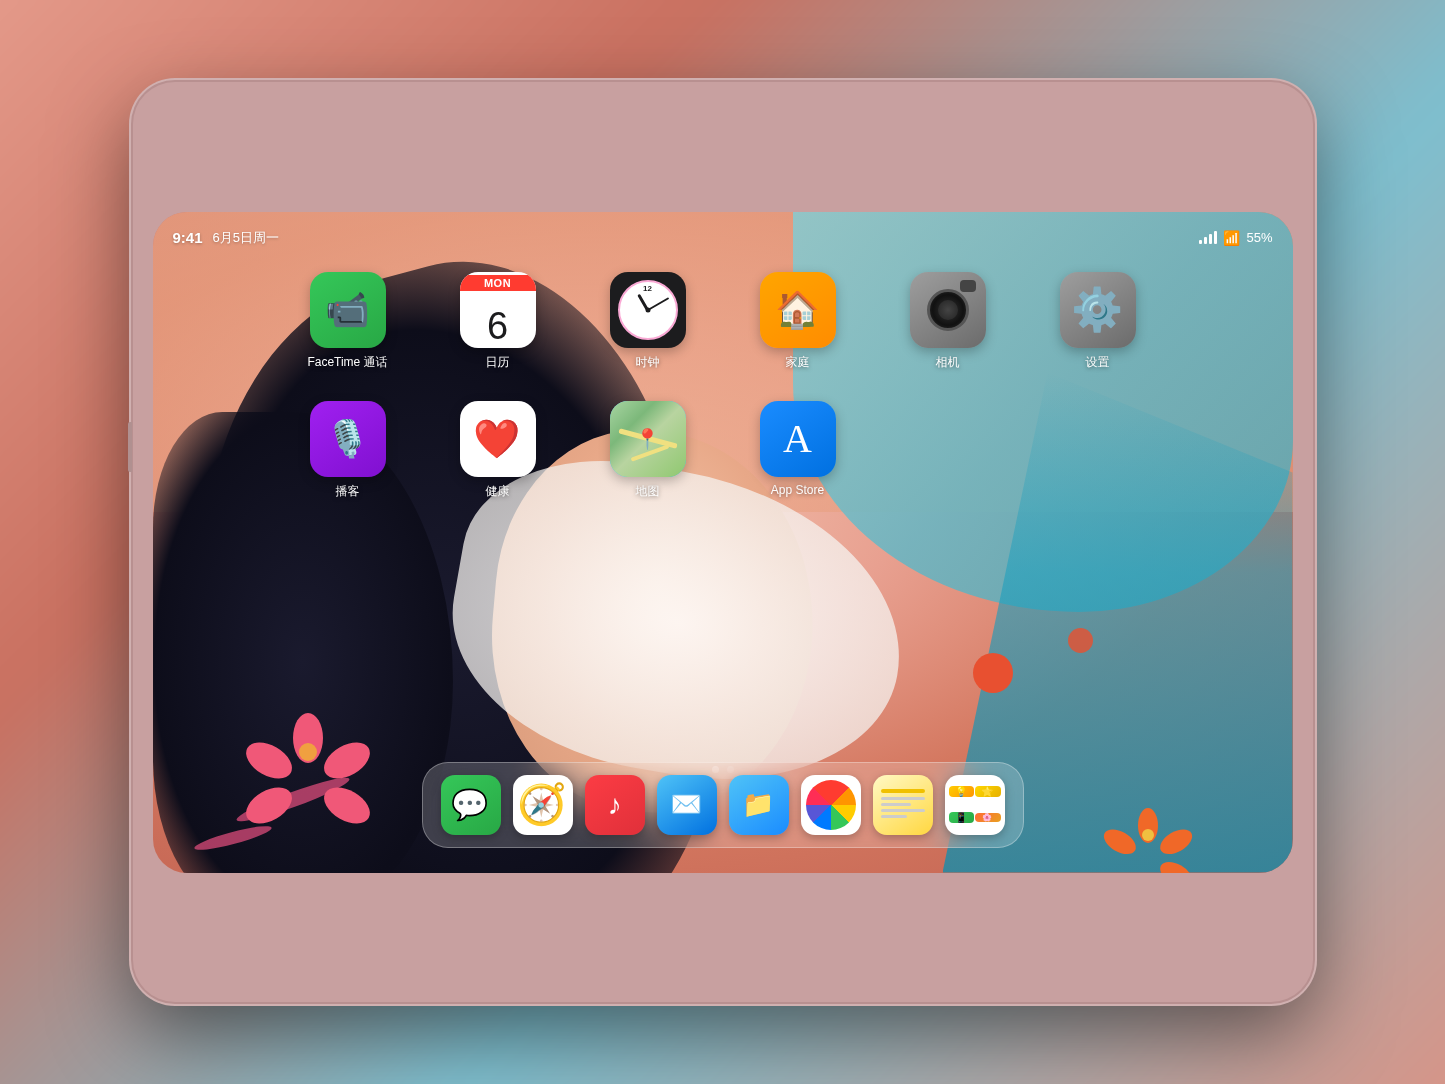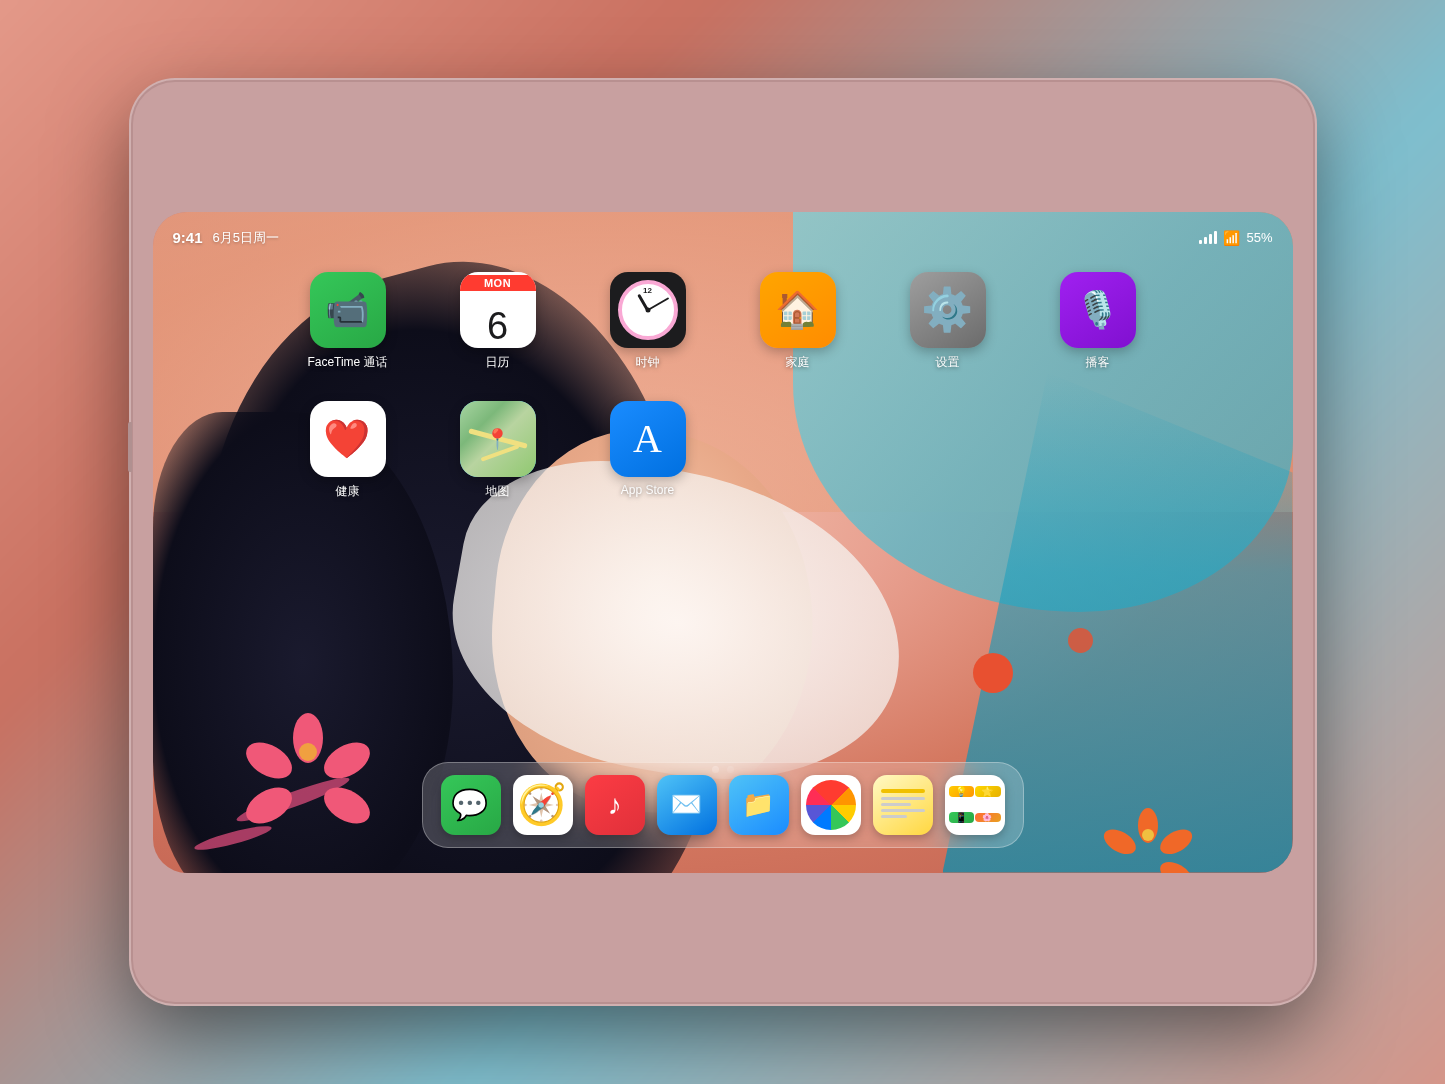--- a/index.html
+++ b/index.html
@@ -481,21 +481,21 @@
       background: white;
     }
 
     
     .clock-face {
       width: 60px;
       height: 60px;
       border-radius: 50%;
       background: white;
       position: relative;
-      border: 4px solid #f9a8d4;
+      border: 2px solid #f9a8d4;
     }
     .clock-hand {
       position: absolute;
       bottom: 50%;
       left: 50%;
       transform-origin: bottom center;
       background: #1c1c1e;
       border-radius: 2px;
     }
     .hour-hand {
@@ -807,20 +807,27 @@
         <span class="app-label">时钟</span>
       </div>
 
       <div class="app-item">
         <div class="app-icon icon-home">
           <span class="home-house">🏠</span>
         </div>
         <span class="app-label">家庭</span>
       </div>
 
+      <div class="app-item">
+        <div class="app-icon icon-camera" style="background:linear-gradient(145deg,#9e9e9e,#6b6b6b);">
+          <div class="camera-lens"></div>
+          <div class="camera-viewfinder"></div>
+        </div>
+        <span class="app-label">相机</span>
+      </div>
 
       <div class="app-item">
         <div class="app-icon icon-settings">
           <span class="gear-icon-svg">⚙️</span>
         </div>
         <span class="app-label">设置</span>
       </div>
 
 
       <div class="app-item">

